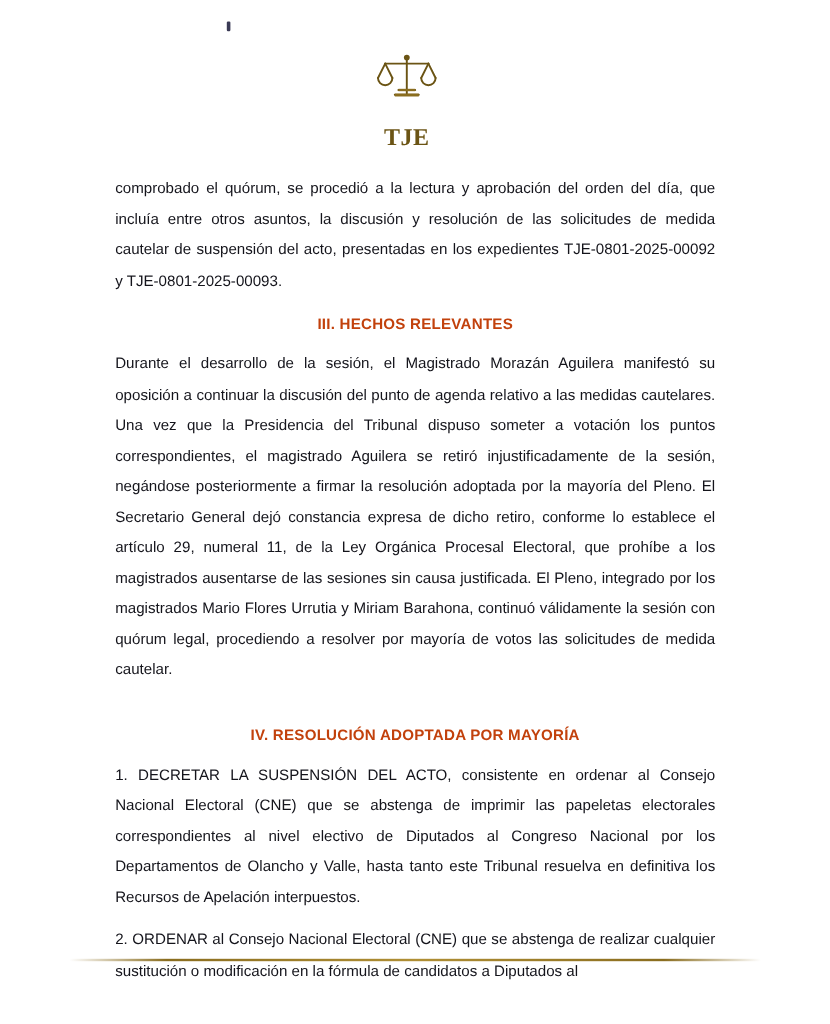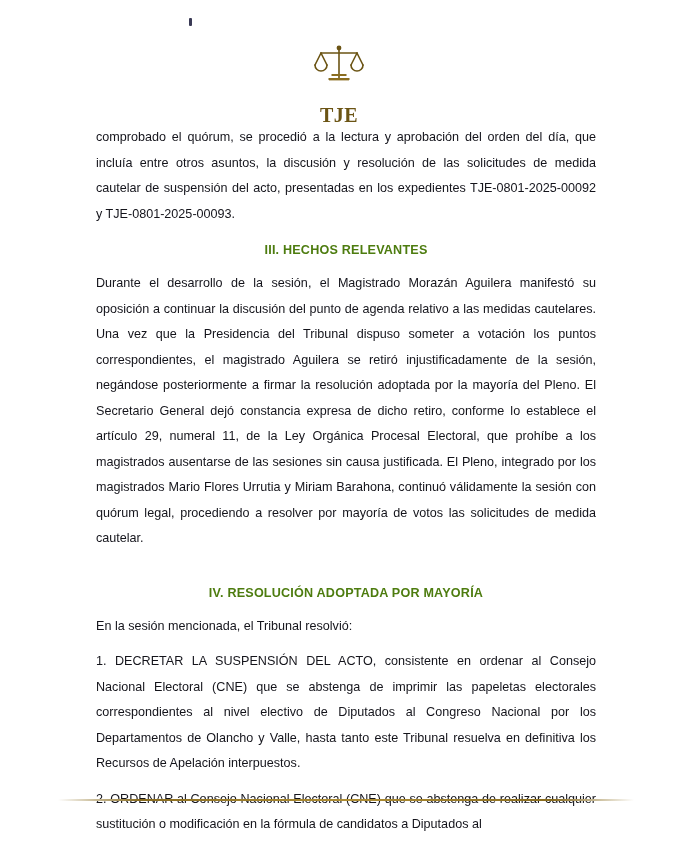--- a/index.html
+++ b/index.html
@@ -72,37 +72,38 @@
     font-family: "Liberation Serif", serif;
     font-size: 12.5px;
     font-weight: 700;
     letter-spacing: 0.35px;
     color: #1c1c26;
     margin-top: 6px;
     white-space: nowrap;
   }
   
   .content {
+    margin-top: 20px;
   }
   p.para {
     font-size: 12.6px;
     line-height: 25.5px;
     text-align: justify;
     text-justify: inter-word;
     margin: 0 0 3px 0;
     color: #14141b;
   }
   p.para.gap-after { margin-bottom: 10px; }
   h2.section {
     font-size: 12.6px;
     font-weight: 700;
     text-align: center;
     margin: 16px 0 14px 0;
     letter-spacing: 0.2px;
-    color: #4d7c0f;
+    color: #c2410c;
   }
   h2.section.wide-top { margin-top: 34px; }
   
   .footer-rule {
     position: absolute;
     left: 58px;
     right: 58px;
     bottom: 52px;
     height: 2px;
     background: linear-gradient(to right, #ffffff 0%, #8a6d1f 14%, #b08f35 50%, #8a6d1f 86%, #ffffff 100%);
@@ -157,21 +158,20 @@
   <div class="content">
 
     <p class="para gap-after">comprobado el quórum, se procedió a la lectura y aprobación del orden del día, que incluía entre otros asuntos, la discusión y resolución de las solicitudes de medida cautelar de suspensión del acto, presentadas en los expedientes TJE-0801-2025-00092 y TJE-0801-2025-00093.</p>
 
     <h2 class="section">III. HECHOS RELEVANTES</h2>
 
     <p class="para">Durante el desarrollo de la sesión, el Magistrado Morazán Aguilera manifestó su oposición a continuar la discusión del punto de agenda relativo a las medidas cautelares. Una vez que la Presidencia del Tribunal dispuso someter a votación los puntos correspondientes, el magistrado Aguilera se retiró injustificadamente de la sesión, negándose posteriormente a firmar la resolución adoptada por la mayoría del Pleno. El Secretario General dejó constancia expresa de dicho retiro, conforme lo establece el artículo 29, numeral 11, de la Ley Orgánica Procesal Electoral, que prohíbe a los magistrados ausentarse de las sesiones sin causa justificada. El Pleno, integrado por los magistrados Mario Flores Urrutia y Miriam Barahona, continuó válidamente la sesión con quórum legal, procediendo a resolver por mayoría de votos las solicitudes de medida cautelar.</p>
 
     <h2 class="section wide-top">IV. RESOLUCIÓN ADOPTADA POR MAYORÍA</h2>
 
-    <p class="para gap-after">En la sesión mencionada, el Tribunal resolvió:</p>
 
     <p class="para gap-after">1. DECRETAR LA SUSPENSIÓN DEL ACTO, consistente en ordenar al Consejo Nacional Electoral (CNE) que se abstenga de imprimir las papeletas electorales correspondientes al nivel electivo de Diputados al Congreso Nacional por los Departamentos de Olancho y Valle, hasta tanto este Tribunal resuelva en definitiva los Recursos de Apelación interpuestos.</p>
 
     <p class="para">2. ORDENAR al Consejo Nacional Electoral (CNE) que se abstenga de realizar cualquier sustitución o modificación en la fórmula de candidatos a Diputados al</p>
 
   </div>
 
   <div class="footer-rule"></div>
 
 </div>

